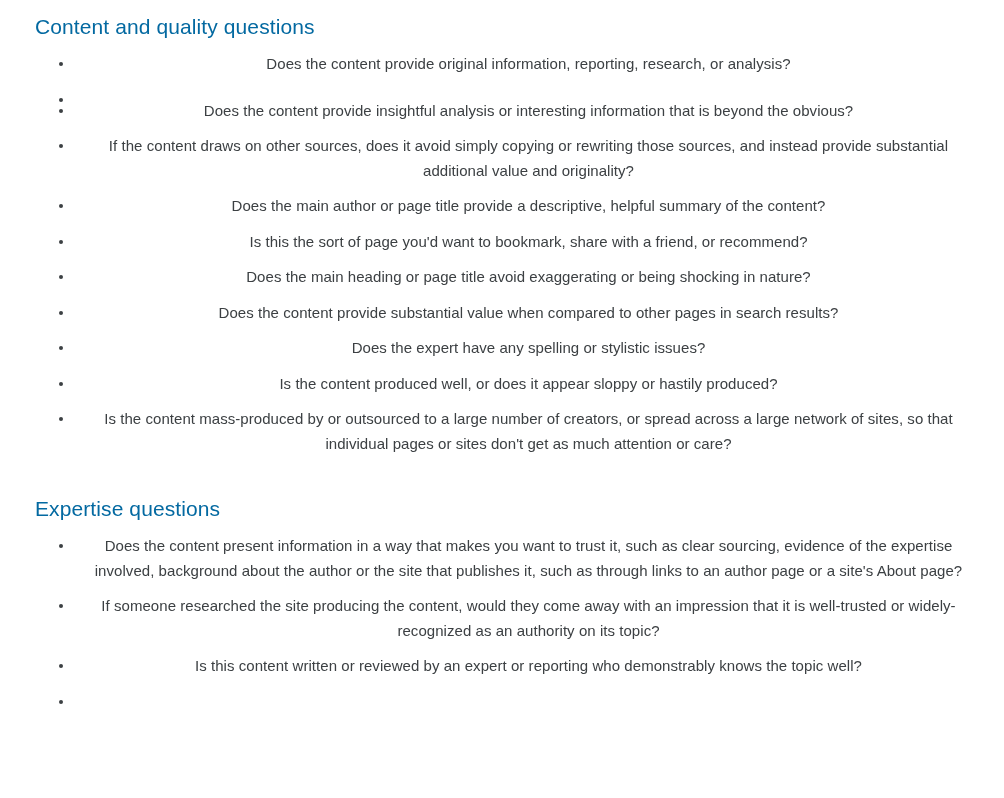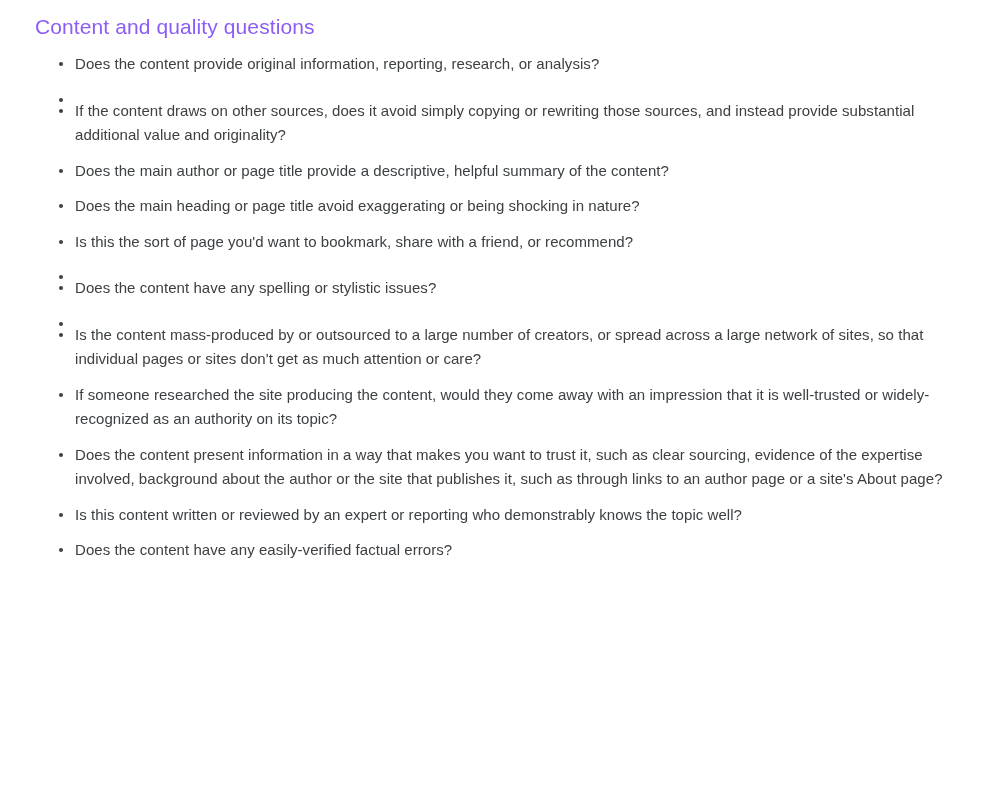--- a/index.html
+++ b/index.html
@@ -20,21 +20,21 @@
     box-sizing: border-box;
     padding: 0;
   }
   .section {
     padding: 0;
   }
   .section-heading {
     font-size: 21px;
     line-height: 28px;
     font-weight: 400;
-    color: #8b5cf6;
+    color: #0369a1;
     letter-spacing: 0.1px;
     margin: 0;
     padding: 0 0 0 35px;
   }
   #section-content .section-heading { padding-top: 13px; }
   #section-expertise .section-heading { padding-top: 39px; }
 
   ul.question-list {
     list-style: none;
     margin: 0;
@@ -68,84 +68,91 @@
     position: absolute;
     left: 0;
     top: 10px;
     width: 4px;
     height: 4px;
     border-radius: 50%;
     background: #3c4043;
   }
   .qtext {
     display: block;
+    text-align: center;
   }
 </style>
 </head>
 <body>
 
 <div class="page">
 
   <section class="section" id="section-content">
     <h2 class="section-heading">Content and quality questions</h2>
     <ul class="question-list">
       <li>
           <span class="bullet"></span>
           <span class="qtext">Does the content provide original information, reporting, research, or analysis?</span>
         </li>
       <li>
           <span class="bullet"></span>
         </li>
       <li>
           <span class="bullet"></span>
+          <span class="qtext">Does the content provide insightful analysis or interesting information that is beyond the obvious?</span>
+        </li>
+      <li>
+          <span class="bullet"></span>
           <span class="qtext">If the content draws on other sources, does it avoid simply copying or rewriting those sources, and instead provide substantial additional value and originality?</span>
         </li>
       <li>
           <span class="bullet"></span>
           <span class="qtext">Does the main author or page title provide a descriptive, helpful summary of the content?</span>
         </li>
       <li>
           <span class="bullet"></span>
+          <span class="qtext">Is this the sort of page you'd want to bookmark, share with a friend, or recommend?</span>
+        </li>
+      <li>
+          <span class="bullet"></span>
           <span class="qtext">Does the main heading or page title avoid exaggerating or being shocking in nature?</span>
         </li>
       <li>
           <span class="bullet"></span>
-          <span class="qtext">Is this the sort of page you'd want to bookmark, share with a friend, or recommend?</span>
+          <span class="qtext">Does the content provide substantial value when compared to other pages in search results?</span>
         </li>
       <li>
           <span class="bullet"></span>
+          <span class="qtext">Does the expert have any spelling or stylistic issues?</span>
         </li>
       <li>
           <span class="bullet"></span>
-          <span class="qtext">Does the content have any spelling or stylistic issues?</span>
-        </li>
-      <li>
-          <span class="bullet"></span>
+          <span class="qtext">Is the content produced well, or does it appear sloppy or hastily produced?</span>
         </li>
       <li>
           <span class="bullet"></span>
           <span class="qtext">Is the content mass-produced by or outsourced to a large number of creators, or spread across a large network of sites, so that individual pages or sites don't get as much attention or care?</span>
         </li>
     </ul>
   </section>
 
   <section class="section" id="section-expertise">
+    <h2 class="section-heading">Expertise questions</h2>
     <ul class="question-list">
       <li>
           <span class="bullet"></span>
-          <span class="qtext">If someone researched the site producing the content, would they come away with an impression that it is well-trusted or widely-recognized as an authority on its topic?</span>
+          <span class="qtext">Does the content present information in a way that makes you want to trust it, such as clear sourcing, evidence of the expertise involved, background about the author or the site that publishes it, such as through links to an author page or a site's About page?</span>
         </li>
       <li>
           <span class="bullet"></span>
-          <span class="qtext">Does the content present information in a way that makes you want to trust it, such as clear sourcing, evidence of the expertise involved, background about the author or the site that publishes it, such as through links to an author page or a site's About page?</span>
+          <span class="qtext">If someone researched the site producing the content, would they come away with an impression that it is well-trusted or widely-recognized as an authority on its topic?</span>
         </li>
       <li>
           <span class="bullet"></span>
           <span class="qtext">Is this content written or reviewed by an expert or reporting who demonstrably knows the topic well?</span>
         </li>
       <li>
           <span class="bullet"></span>
-          <span class="qtext">Does the content have any easily-verified factual errors?</span>
         </li>
     </ul>
   </section>
 
 </div>
 
 </body></html>

